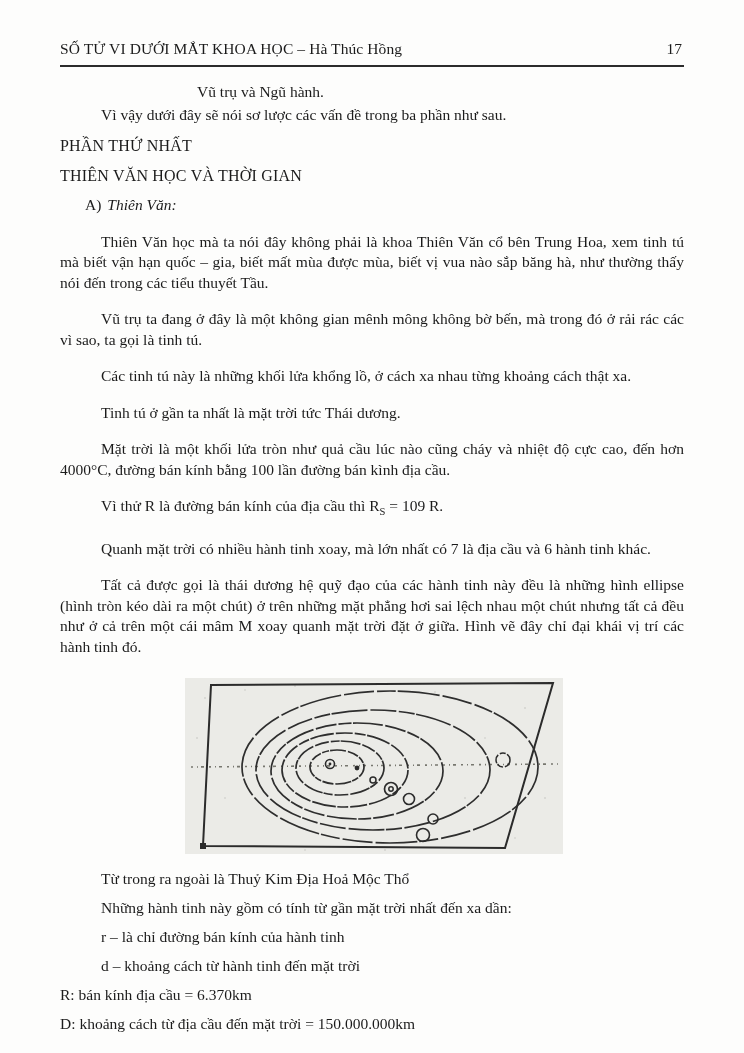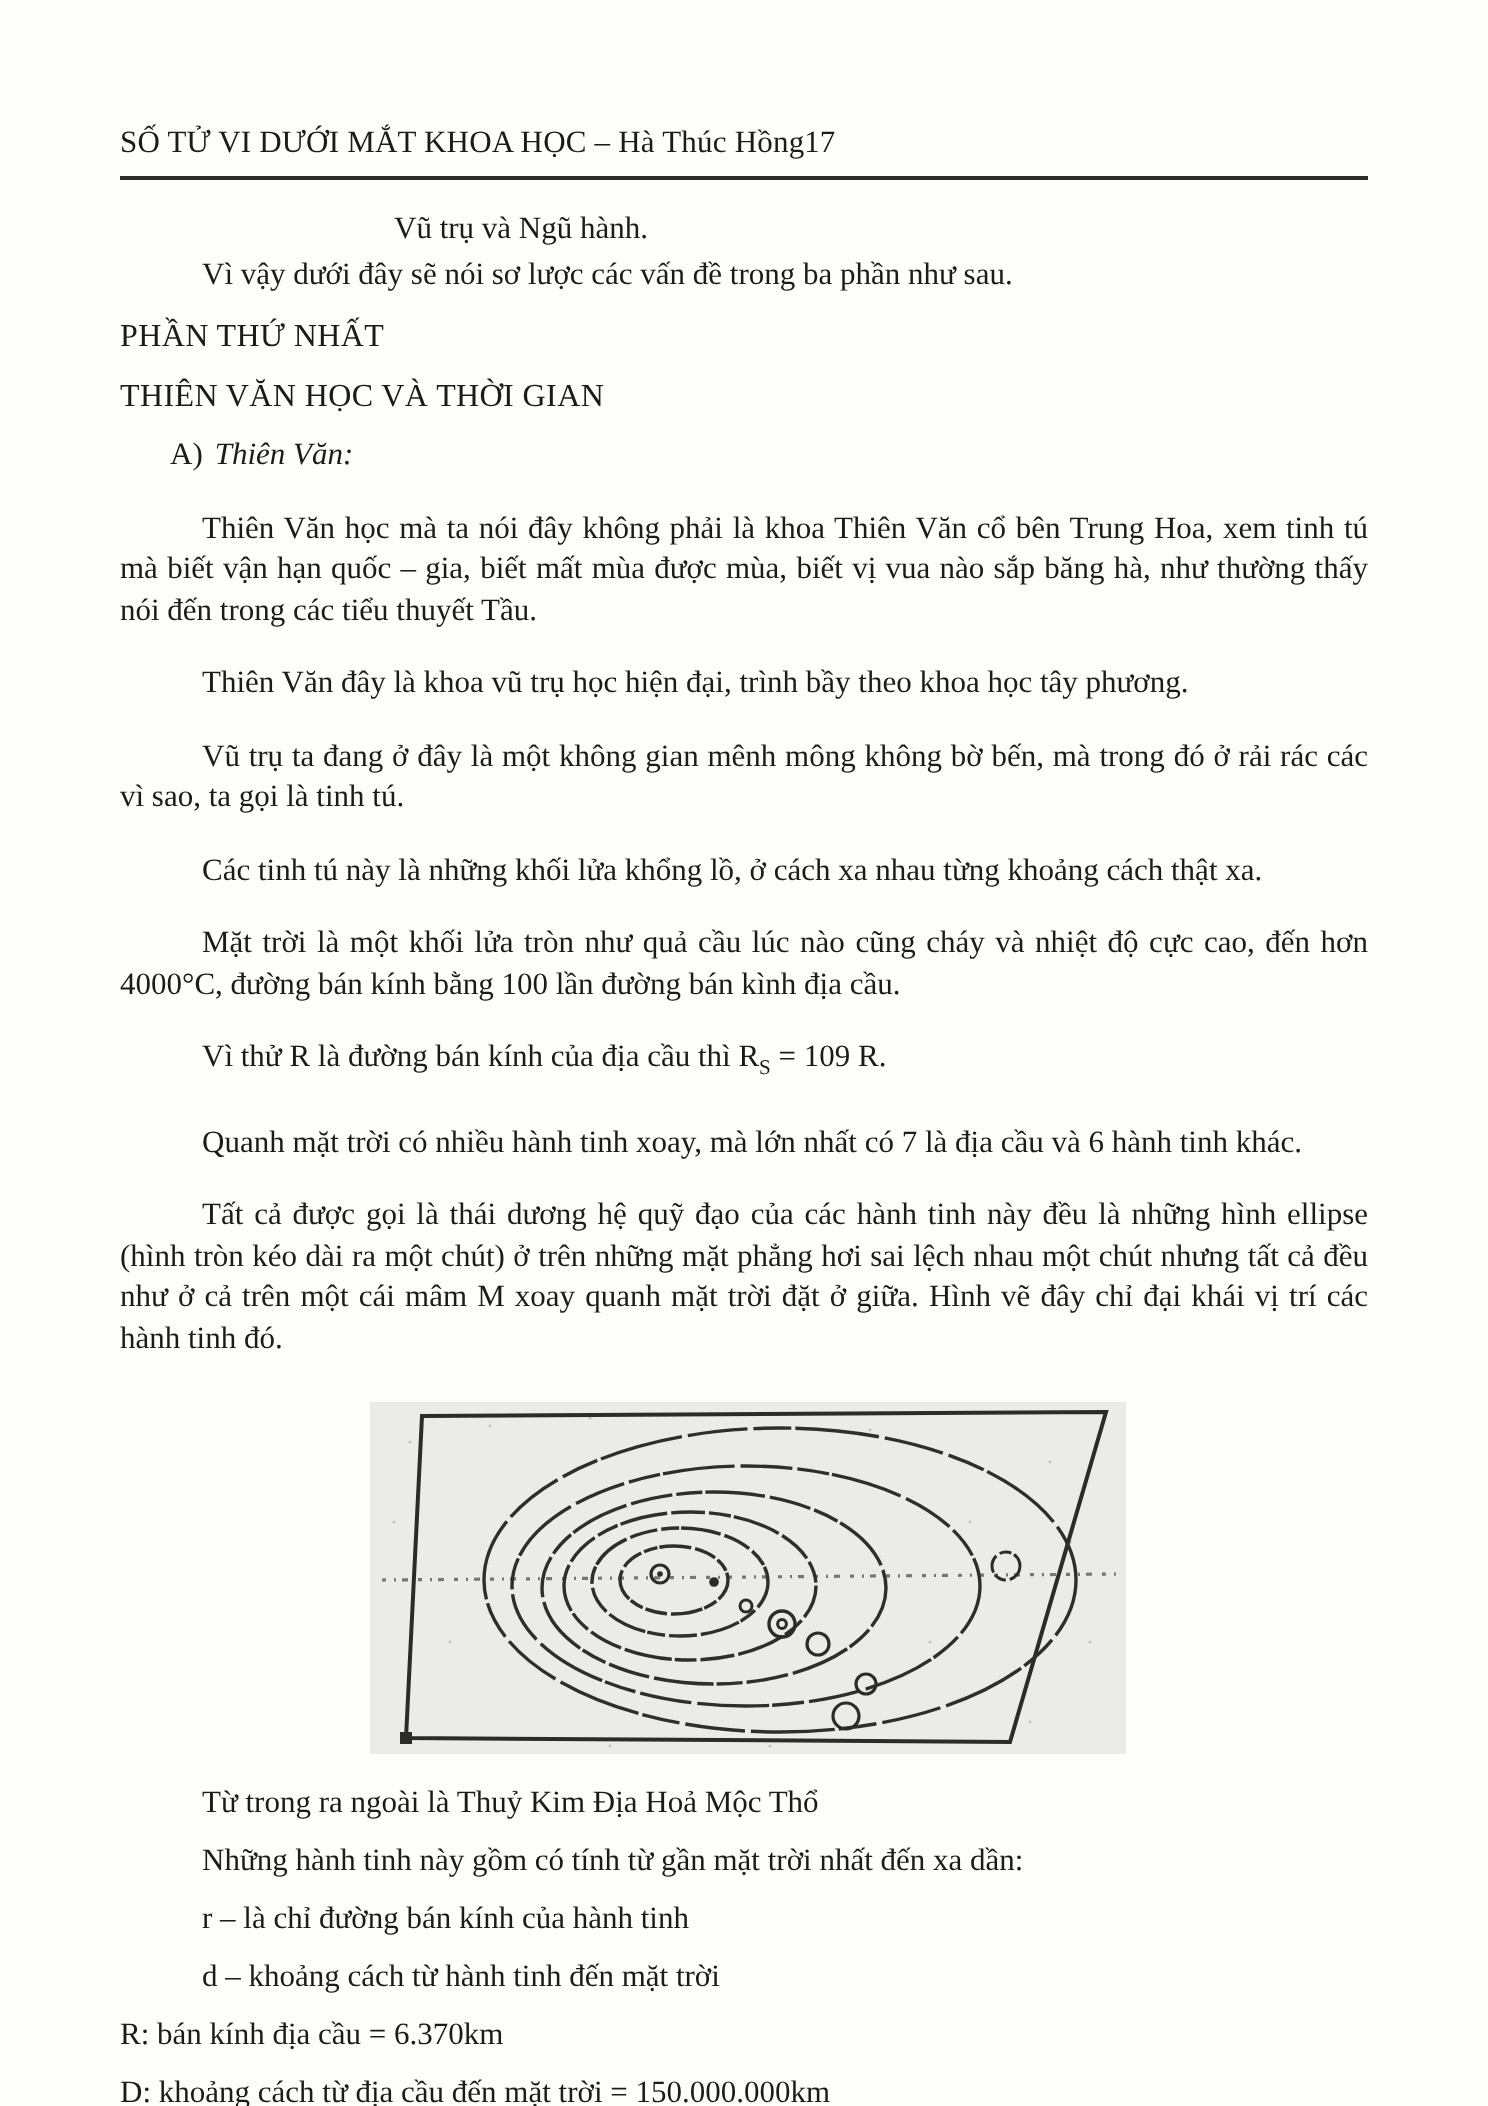--- a/index.html
+++ b/index.html
@@ -10,24 +10,25 @@
     font-family: "Liberation Serif", "DejaVu Serif", serif;
     color: #1b1b1b;
     position: relative;
     overflow: hidden;
     background: #fdfdfc;
   }
   .page { width: 744px; height: 1053px; }
 
   .header {
     margin: 0 60px;
-    padding-top: 63px;
+    padding-top: 40px;
     padding-bottom: 7px;
     border-bottom: 2px solid #2c2c2c;
     display: flex;
+    justify-content: space-between;
     align-items: flex-end;
     font-size: 15.5px;
   }
   .header-title { letter-spacing: 0.1px; }
   .page-number { padding-right: 2px; }
 
   .content {
     margin: 0 60px;
     width: 624px;
     font-size: 15.5px;
@@ -82,23 +83,23 @@
 
     <p class="centered-item">Vũ trụ và Ngũ hành.</p>
     <p class="lead">Vì vậy dưới đây sẽ nói sơ lược các vấn đề trong ba phần như sau.</p>
 
     <h2 class="part-heading">PHẦN THỨ NHẤT</h2>
     <h2 class="section-heading">THIÊN VĂN HỌC VÀ THỜI GIAN</h2>
 
     <p class="subsection"><span>A)</span><i>Thiên Văn:</i></p>
 
     <p class="para">Thiên Văn học mà ta nói đây không phải là khoa Thiên Văn cổ bên Trung Hoa, xem tinh tú mà biết vận hạn quốc – gia, biết mất mùa được mùa, biết vị vua nào sắp băng hà, như thường thấy nói đến trong các tiểu thuyết Tầu.</p>
-    <p class="para">Thiên Văn đây là khoa vũ trụ học hiện đại, trình bầy theo khoa học tây phương.</p>
     <p class="para">Vũ trụ ta đang ở đây là một không gian mênh mông không bờ bến, mà trong đó ở rải rác các vì sao, ta gọi là tinh tú.</p>
     <p class="para">Các tinh tú này là những khối lửa khổng lồ, ở cách xa nhau từng khoảng cách thật xa.</p>
+    <p class="para">Tinh tú ở gần ta nhất là mặt trời tức Thái dương.</p>
     <p class="para">Mặt trời là một khối lửa tròn như quả cầu lúc nào cũng cháy và nhiệt độ cực cao, đến hơn 4000°C, đường bán kính bằng 100 lần đường bán kình địa cầu.</p>
 
     <p class="para"><span>Vì thử R là đường bán kính của địa cầu thì R</span><sub>S</sub><span> = 109 R.</span></p>
 
     <p class="para">Quanh mặt trời có nhiều hành tinh xoay, mà lớn nhất có 7 là địa cầu và 6 hành tinh khác.</p>
     <p class="para">Tất cả được gọi là thái dương hệ quỹ đạo của các hành tinh này đều là những hình ellipse (hình tròn kéo dài ra một chút) ở trên những mặt phẳng hơi sai lệch nhau một chút nhưng tất cả đều như ở cả trên một cái mâm M xoay quanh mặt trời đặt ở giữa. Hình vẽ đây chỉ đại khái vị trí các hành tinh đó.</p>
 
     <div class="figure-wrap">
       <svg width="378" height="176" viewBox="0 0 378 176" xmlns="http://www.w3.org/2000/svg">
 

